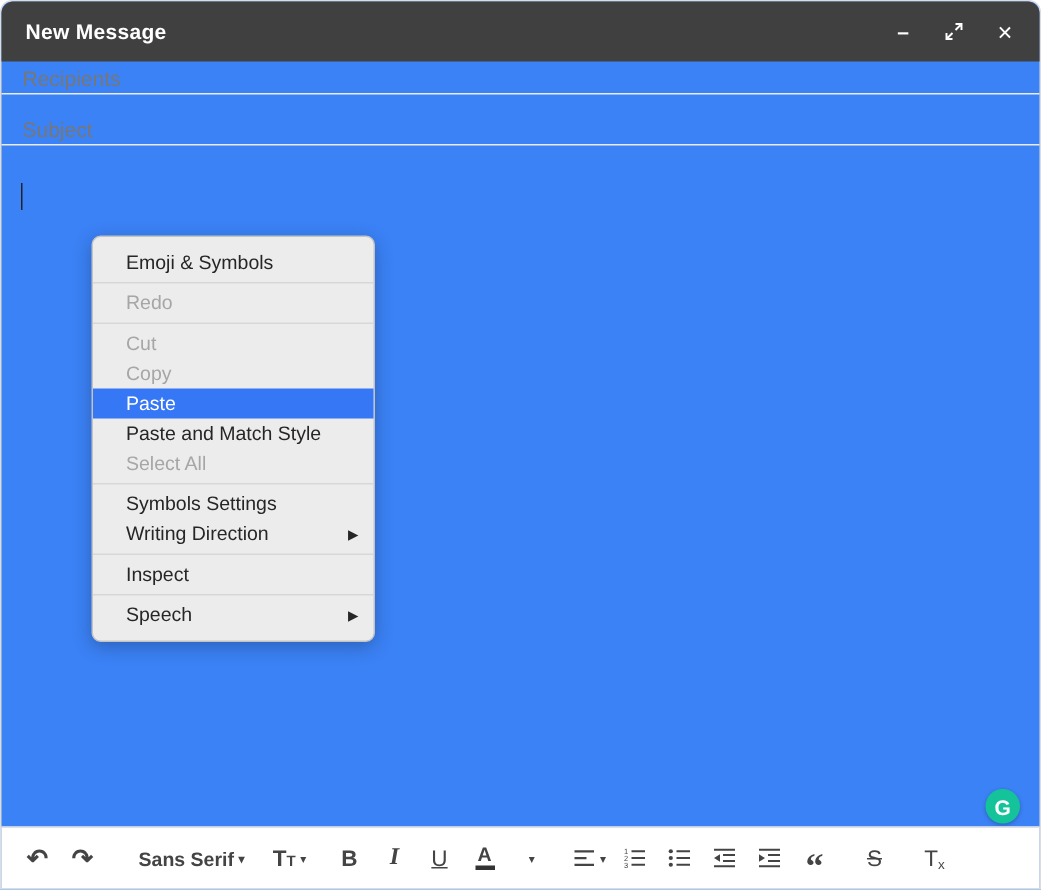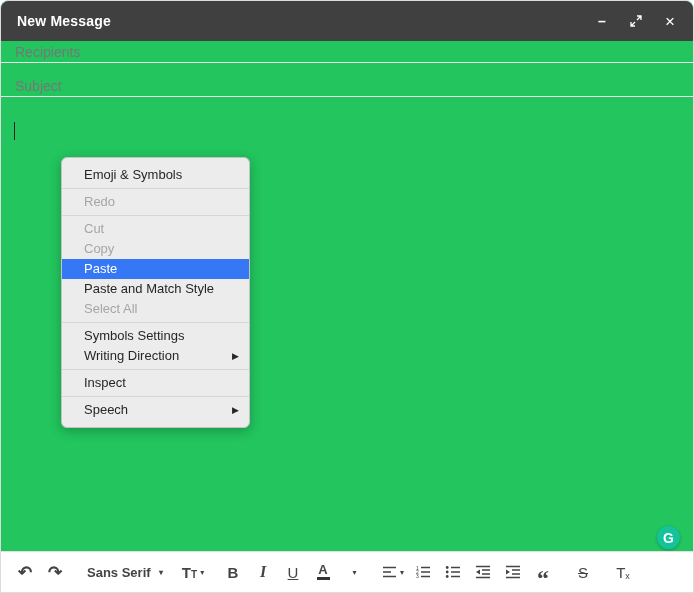--- a/index.html
+++ b/index.html
@@ -2,21 +2,21 @@
 <html style="--header_bg: #404040; --menu_bg: #ececec; --menu_selected_bg: #3577f5; --menu_text: #262626; --menu_disabled_text: #a6a6a6; --grammarly_green: #15c39a; --toolbar_icon: #444444; --placeholder_text: #777777;"><head>
 <meta charset="utf-8">
 <style>
   * { margin:0; padding:0; box-sizing:border-box; }
   html,body { width:694px; height:593px; }
   body {
     font-family:"Liberation Sans", sans-serif;
     background:#fff; position:relative; overflow:hidden;
   }
   .window {
-    position:absolute; inset:0; background:#22c55e;
+    position:absolute; inset:0; background:#3b82f6;
     border:1px solid #dcdcdc; border-radius:8px 8px 0 0;
   }
   
   .header {
     position:absolute; top:0; left:0; right:0; height:40px;
     background:var(--header_bg, #404040);
     border-radius:8px 8px 0 0;
     display:flex; align-items:center; padding:0 16px;
   }
   .header-title { color:#fff; font-size:14px; font-weight:bold; letter-spacing:.2px; }
@@ -70,21 +70,21 @@
     background:#fff; border-top:1px solid #e0e0e0;
     display:flex; align-items:center; padding:0 10px; gap:2px;
     color:var(--toolbar_icon,#444);
   }
   .tb-btn {
     min-width:28px; height:28px; display:flex; align-items:center; justify-content:center;
     cursor:pointer; font-size:15px; color:var(--toolbar_icon,#444); border-radius:3px;
   }
   .tb-undo,.tb-redo { font-size:17px; font-weight:bold; }
   .font-select {
-    width:88px; height:28px; display:flex; align-items:center; justify-content:space-between;
+    width:88px; height:28px; display:flex; align-items:center; justify-content:flex-end;
     padding:0 6px; margin-left:10px; font-size:13px; font-weight:bold; cursor:pointer;
   }
   .dd-arrow { font-size:8px; color:#444; margin-left:3px; }
   .size-btn { margin-left:8px; }
   .size-big { font-size:15px; font-weight:bold; }
   .size-small { font-size:10px; font-weight:bold; align-self:flex-end; margin-bottom:6px; }
   .grp { margin-left:10px; }
   .b-label { font-weight:bold; font-size:15px; }
   .i-label { font-style:italic; font-family:"Liberation Serif", serif; font-size:16px; font-weight:bold; }
   .u-label { text-decoration:underline; font-size:15px; }

